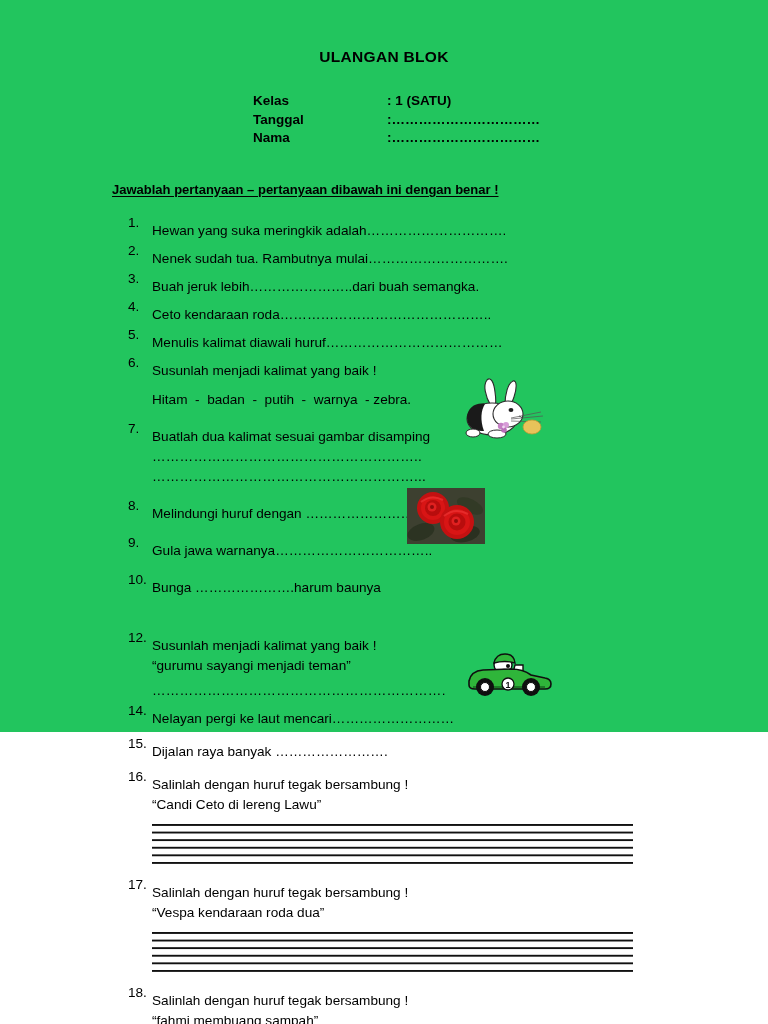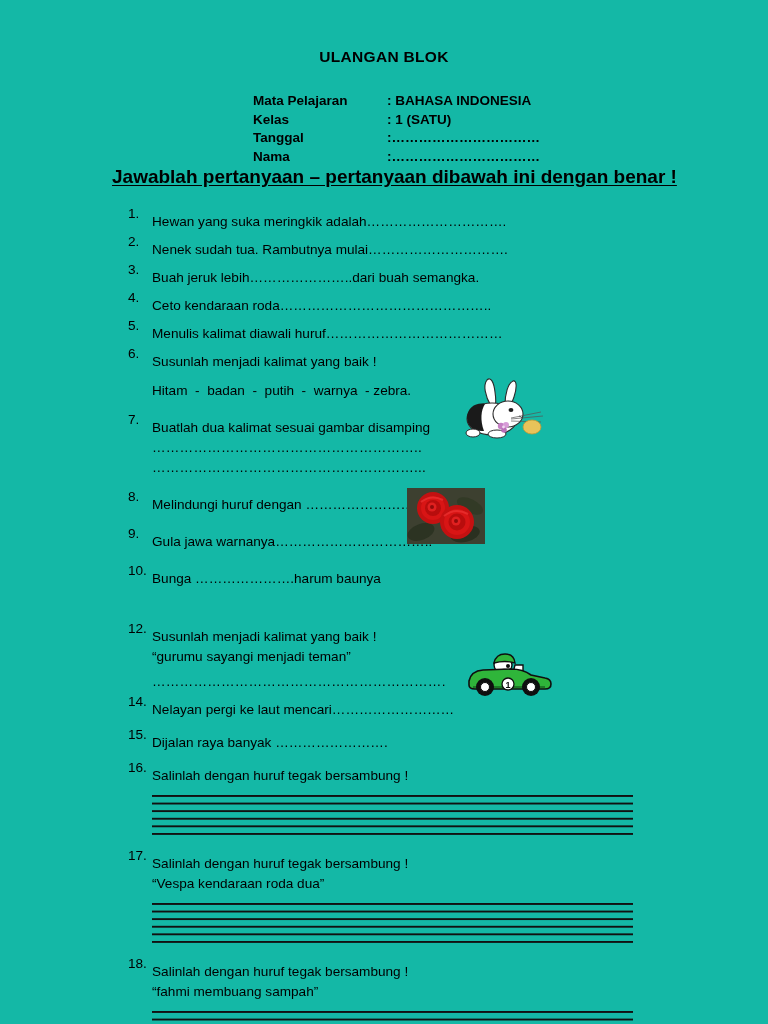--- a/index.html
+++ b/index.html
@@ -13,22 +13,22 @@
     height: 1024px;
     overflow: hidden;
     font-family: "Liberation Sans", sans-serif;
     color: #000000;
     position: relative;
   }
 
   .page {
     position: relative;
     width: 768px;
-    height: 1024px;
-    background: #14b8a6;
+    height: 732px;
+    background: #22c55e;
   }
 
   
   .doc-title {
     text-align: center;
     font-size: 15.5px;
     font-weight: bold;
     letter-spacing: 0.3px;
     padding-top: 48px;
     margin: 0;
@@ -47,22 +47,23 @@
   .meta-label {
     width: 134px;
     flex: 0 0 134px;
   }
   .meta-value {
     white-space: pre;
   }
 
   
   .instruction {
+    margin-top: 34px;
     margin-left: 112px;
-    font-size: 19px;
+    font-size: 13px;
     font-weight: bold;
     text-decoration: underline;
     text-underline-offset: 2px;
   }
 
   
   .questions {
     margin-top: 16px;
     margin-left: 128px;
     font-size: 13.6px;
@@ -143,24 +144,20 @@
 </style>
 </head>
 <body>
 
 <div class="page">
 
   <h1 class="doc-title">ULANGAN BLOK</h1>
 
   <div class="meta-block">
     <div class="meta-row">
-      <span class="meta-label">Mata Pelajaran</span>
-      <span class="meta-value">: BAHASA INDONESIA</span>
-    </div>
-    <div class="meta-row">
       <span class="meta-label">Kelas</span>
       <span class="meta-value">: 1 (SATU)</span>
     </div>
     <div class="meta-row">
       <span class="meta-label">Tanggal</span>
       <span class="meta-value">:……………………………</span>
     </div>
     <div class="meta-row">
       <span class="meta-label">Nama</span>
       <span class="meta-value">:……………………………</span>
@@ -249,20 +246,21 @@
     <div class="q">
       <span class="q-num wide">15.</span>
       <span class="q-text">Dijalan raya banyak …………………….</span>
     </div>
     <div class="q-gap-sm"></div>
 
     <div class="q">
       <span class="q-num wide">16.</span>
       <span class="q-text">Salinlah dengan huruf tegak bersambung !</span>
     </div>
+    <div class="q-sub">“Candi Ceto di lereng Lawu”</div>
     <div class="guide-lines"></div>
 
     <div class="q">
       <span class="q-num wide">17.</span>
       <span class="q-text">Salinlah dengan huruf tegak bersambung !</span>
     </div>
     <div class="q-sub">“Vespa kendaraan roda dua”</div>
     <div class="guide-lines"></div>
 
     <div class="q">

